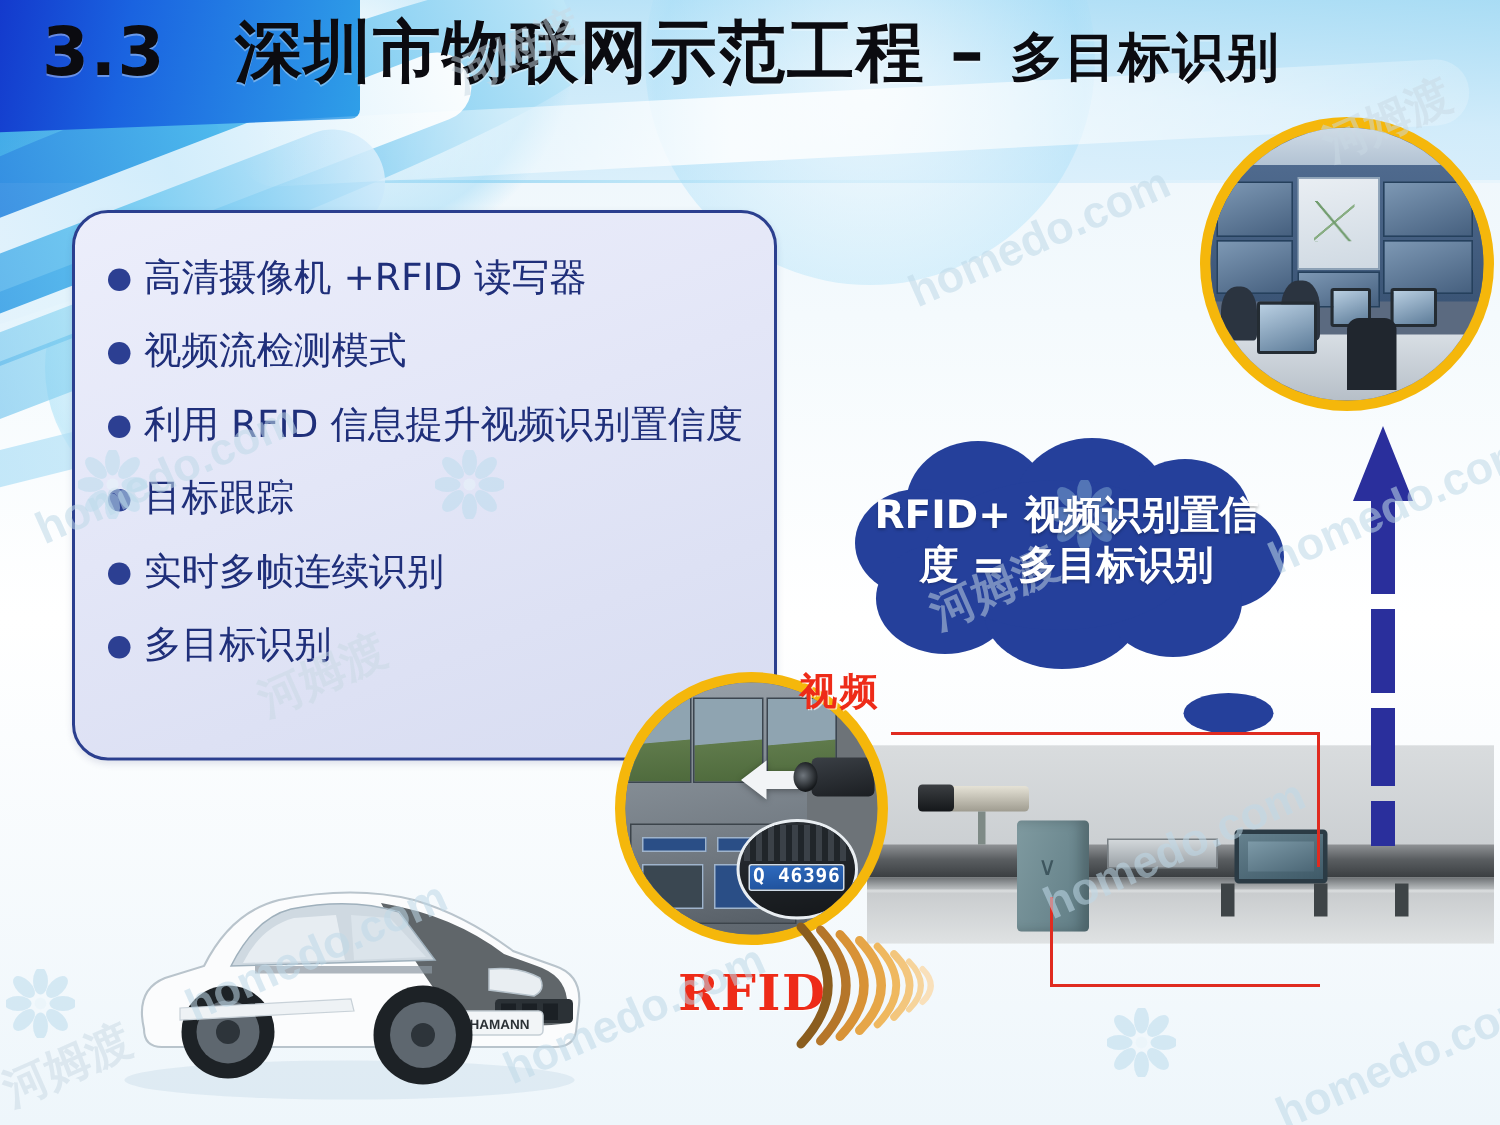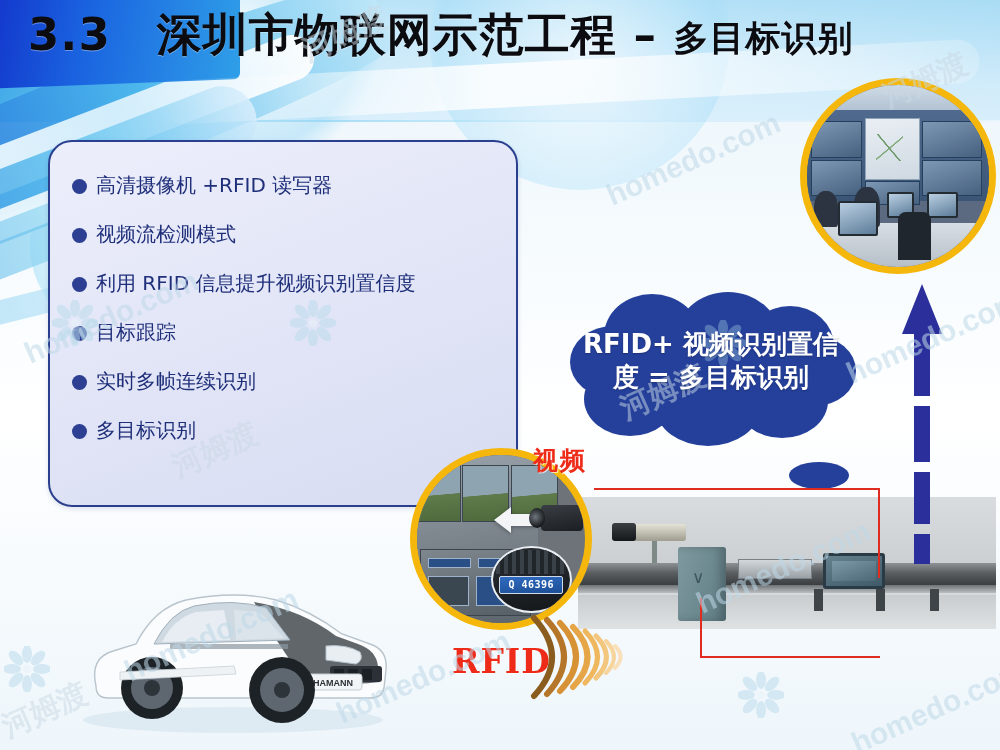--- a/index.html
+++ b/index.html
@@ -89,21 +89,21 @@
     background:linear-gradient(160deg,#eceefb 0%,#e3e6f7 45%,#d7dcf1 100%);
     box-shadow:0 2px 5px rgba(40,50,110,.13);
     padding:20px 16px 10px 22px;
   }
   .bullet-row { display:flex; align-items:flex-start; margin-bottom:3px; }
   .bullet-dot {
     width:15px; height:15px; border-radius:50%;
     background:#2c3f92; flex:0 0 15px; margin-top:17px; margin-right:9px;
   }
   .bullet-text {
-    color:#1f2f7a; font-size:20px; line-height:46px; font-weight:500;
+    color:#1f2f7a; font-size:25px; line-height:46px; font-weight:500;
     font-family:"DejaVu Sans","Liberation Sans",sans-serif;
     max-width:405px;
   }
   .bullet-text.wrap { line-height:46px; }
 
   
   #control-room {
     position:absolute; left:800px; top:78px; width:196px; height:196px;
     border-radius:50%; border:7px solid #f5b70b; overflow:hidden;
     background:#5b6a80;
@@ -155,21 +155,21 @@
     position:absolute; left:44%; top:54%; width:48%; height:40%;
     border-radius:50%; overflow:hidden; border:2px solid #e9eef2;
     background:linear-gradient(170deg,#2b3036,#14171a);
   }
   .vc-grille { position:absolute; left:4%; top:4%; width:92%; height:38%;
     background:repeating-linear-gradient(90deg,#3b4148 0 4px,#20252a 4px 8px); }
   .vc-plate {
     position:absolute; left:8%; top:44%; width:84%; height:30%;
     background:linear-gradient(175deg,#2f6bc0,#1d4e96);
     border:1px solid #cfdbe8; border-radius:2px;
-    color:#fff; font-size:10px; font-weight:bold; letter-spacing:.5px;
+    color:#fff; font-size:13px; font-weight:bold; letter-spacing:.5px;
     display:flex; align-items:center; justify-content:center;
     font-family:"DejaVu Sans Mono","Liberation Mono",monospace;
   }
 
   
   #road-photo {
     position:absolute; left:578px; top:497px; width:418px; height:132px;
     background:linear-gradient(180deg,#d3d6d8 0%,#cfd2d4 58%,#e3e6e7 100%);
     overflow:hidden;
   }

